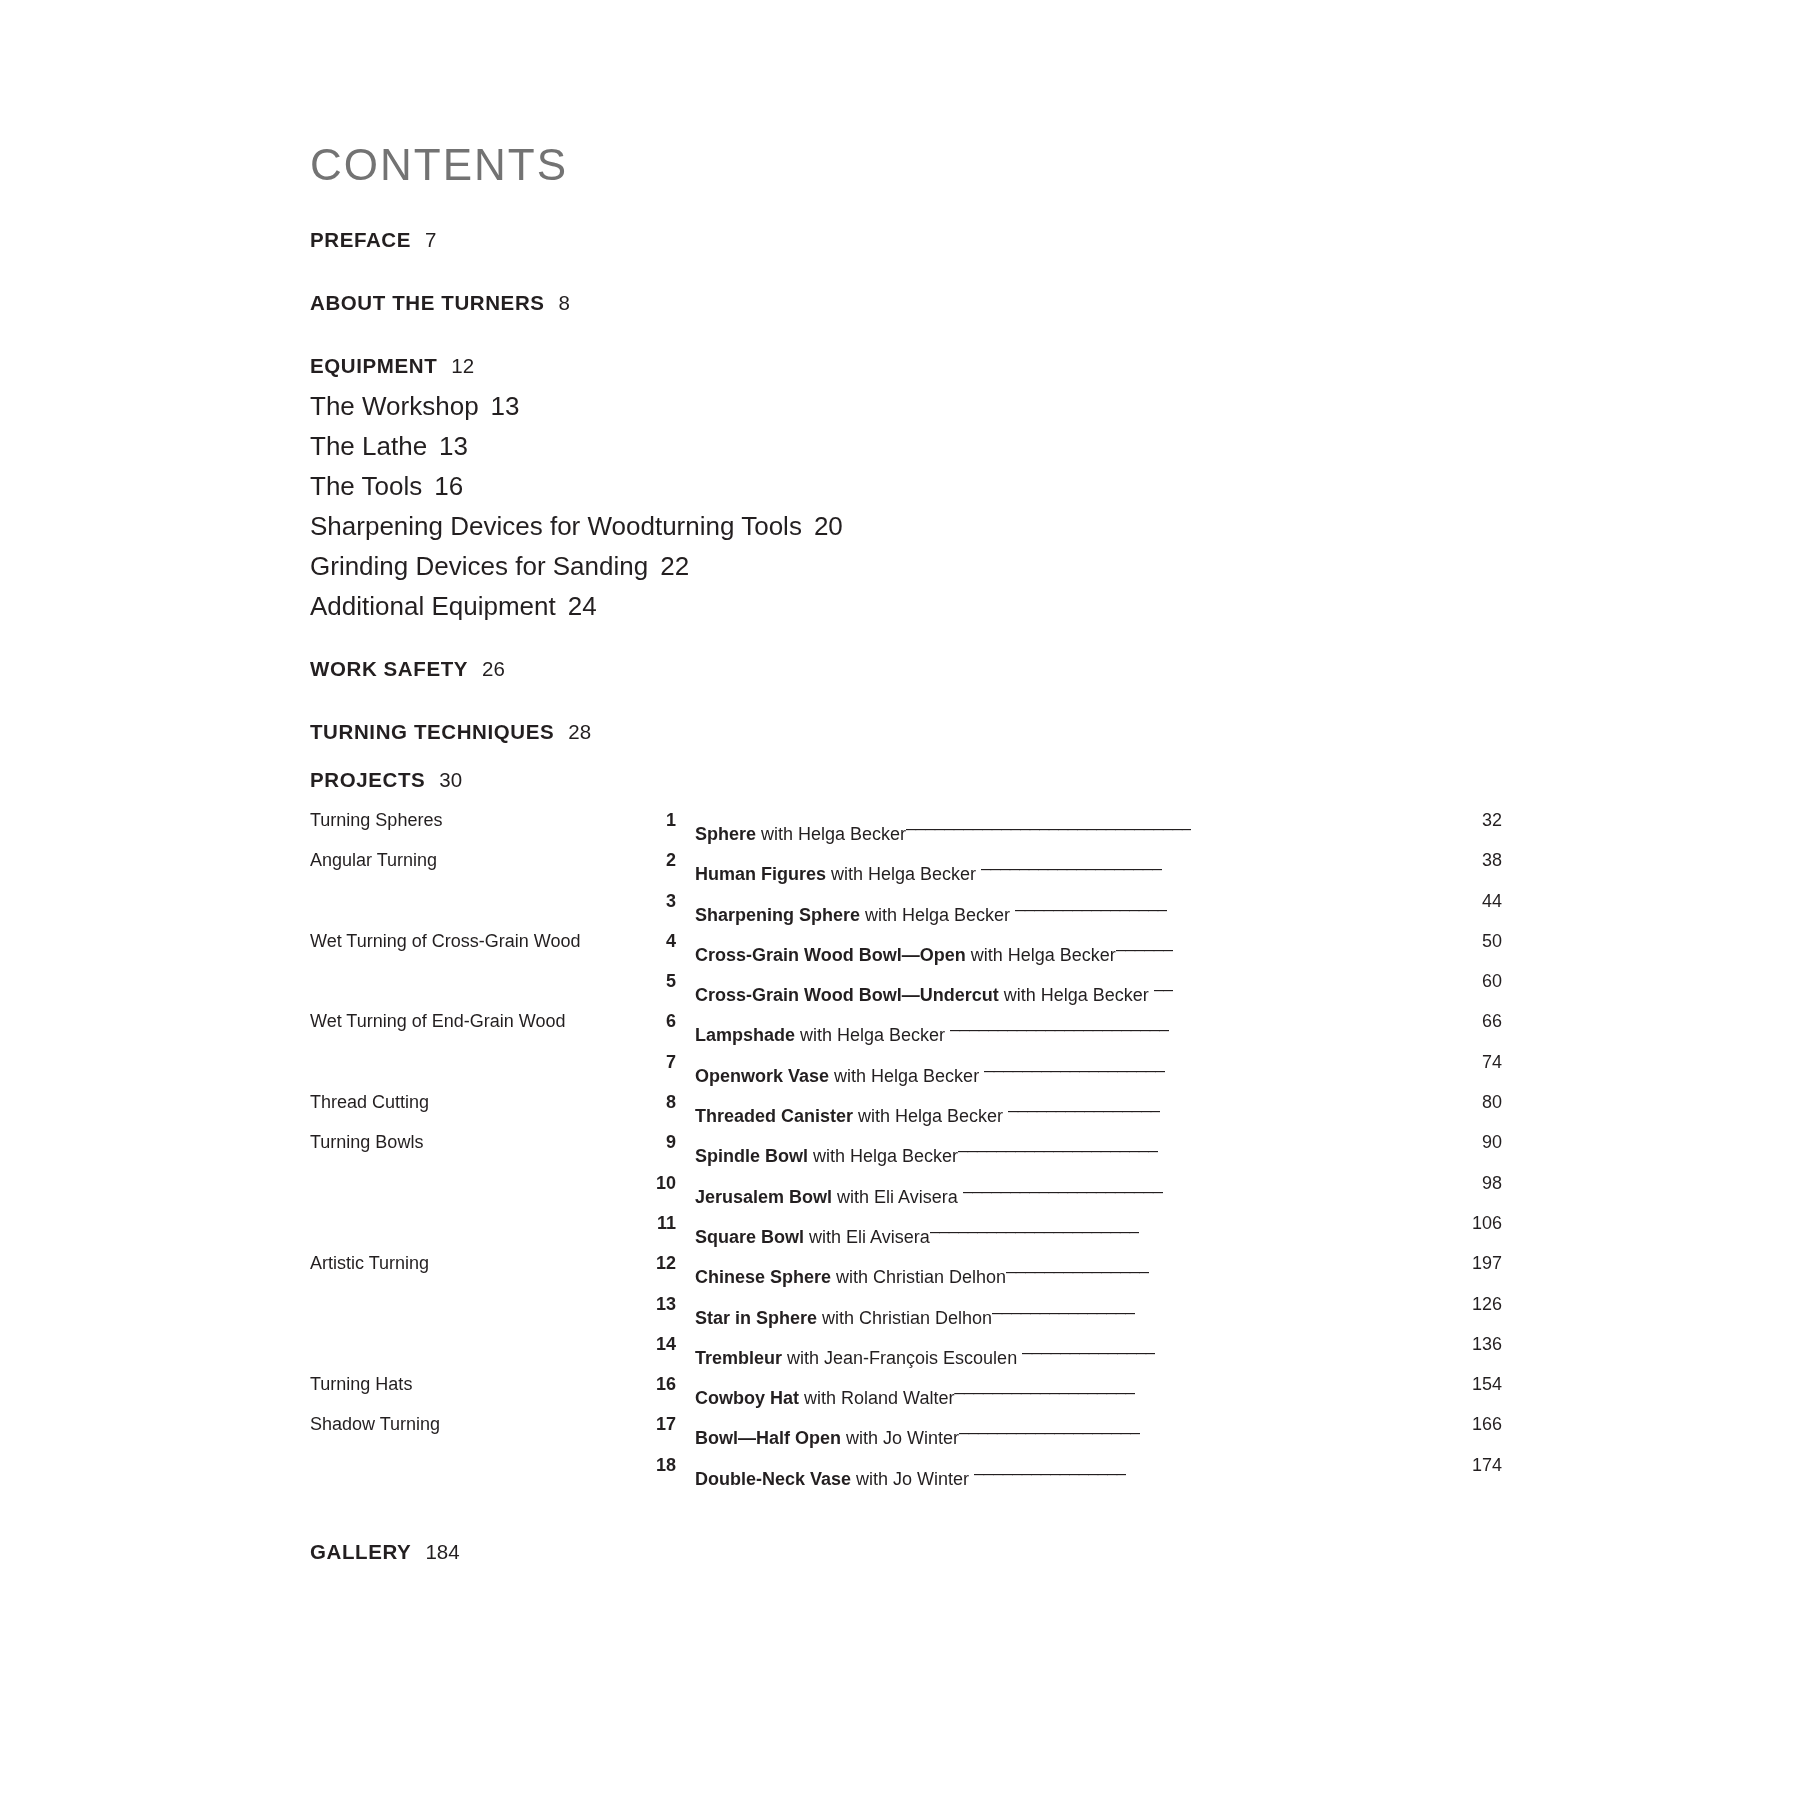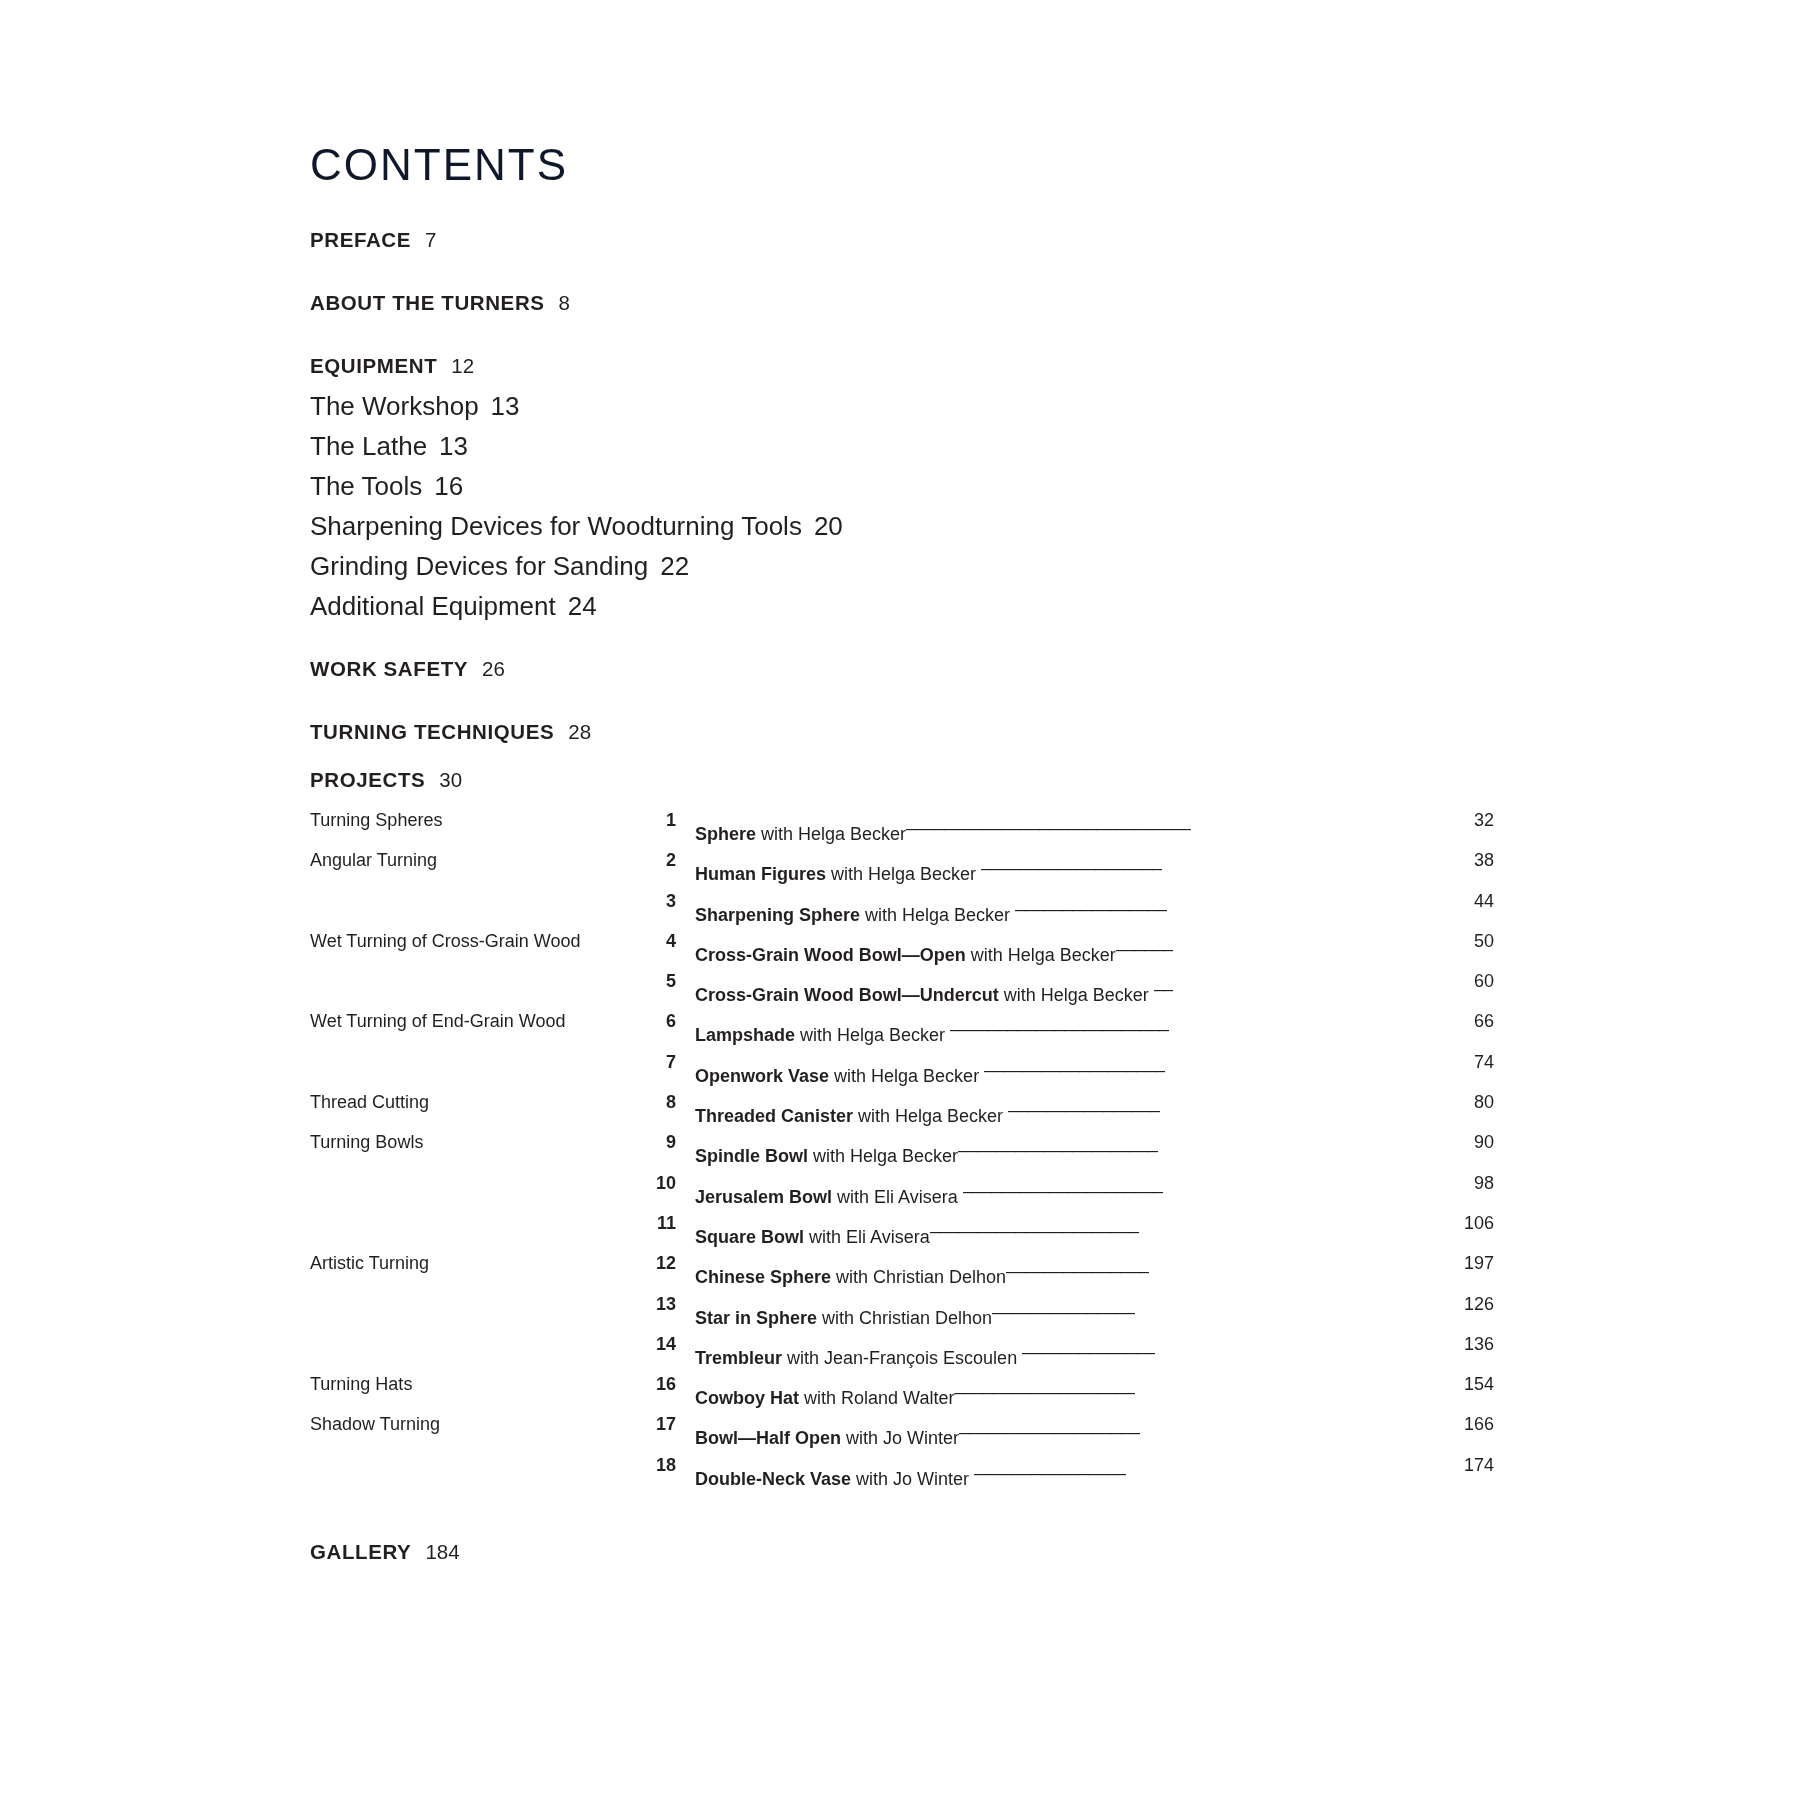--- a/index.html
+++ b/index.html
@@ -20,21 +20,21 @@
     left: 0; top: 0;
     width: 1800px;
     height: 1800px;
   }
   .contents-title {
     position: absolute;
     left: 310px;
     top: 140px;
     font-size: 44px;
     letter-spacing: 2px;
-    color: #0f172a;
+    color: #737373;
     font-weight: 400;
   }
 
   
   .frontmatter {
     position: absolute;
     left: 310px;
     top: 220px;
     width: 560px;
   }
@@ -117,21 +117,21 @@
   .dots {
     display: inline-block;
     letter-spacing: -0.5px;
     font-weight: normal;
     overflow: hidden;
     white-space: nowrap;
     vertical-align: baseline;
   }
   .pnum {
     position: absolute;
-    right: 16px;
+    right: 8px;
     top: 0;
     background: #ffffff;
     padding-left: 1px;
   }
   .gallery {
     position: absolute;
     left: 310px;
     top: 1540px;
     font-size: 20.5px;
     font-weight: bold;

